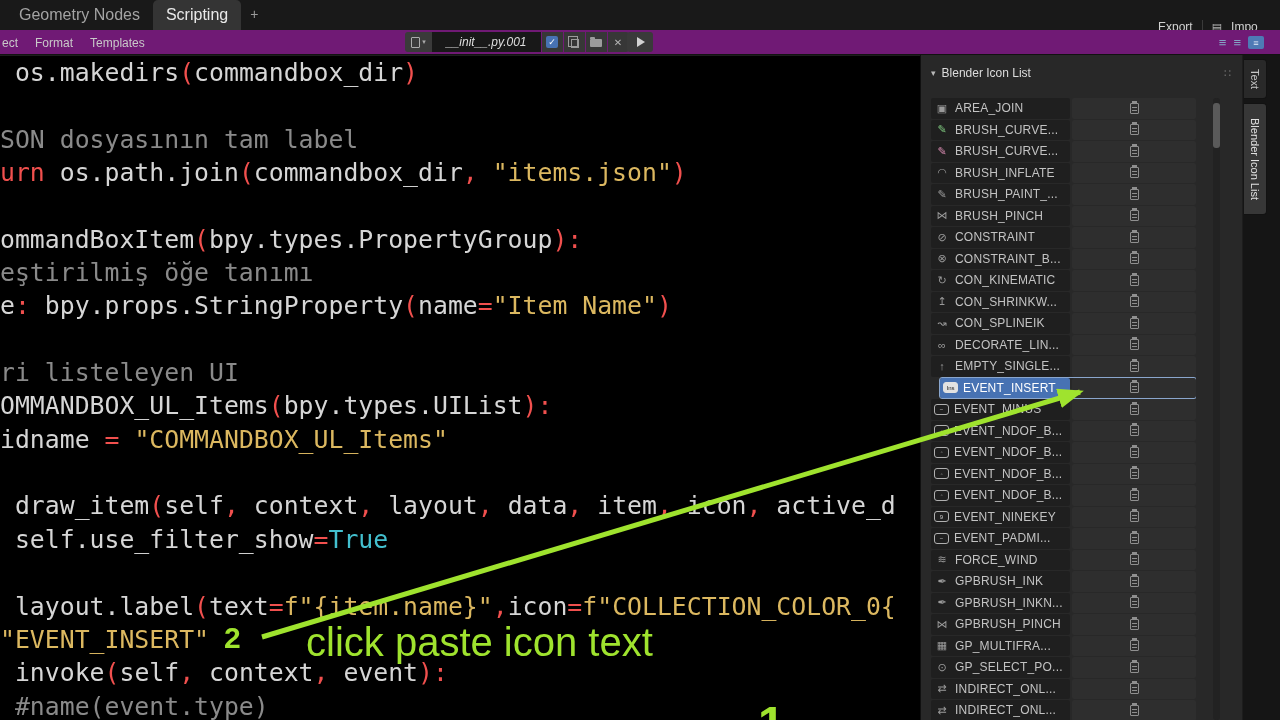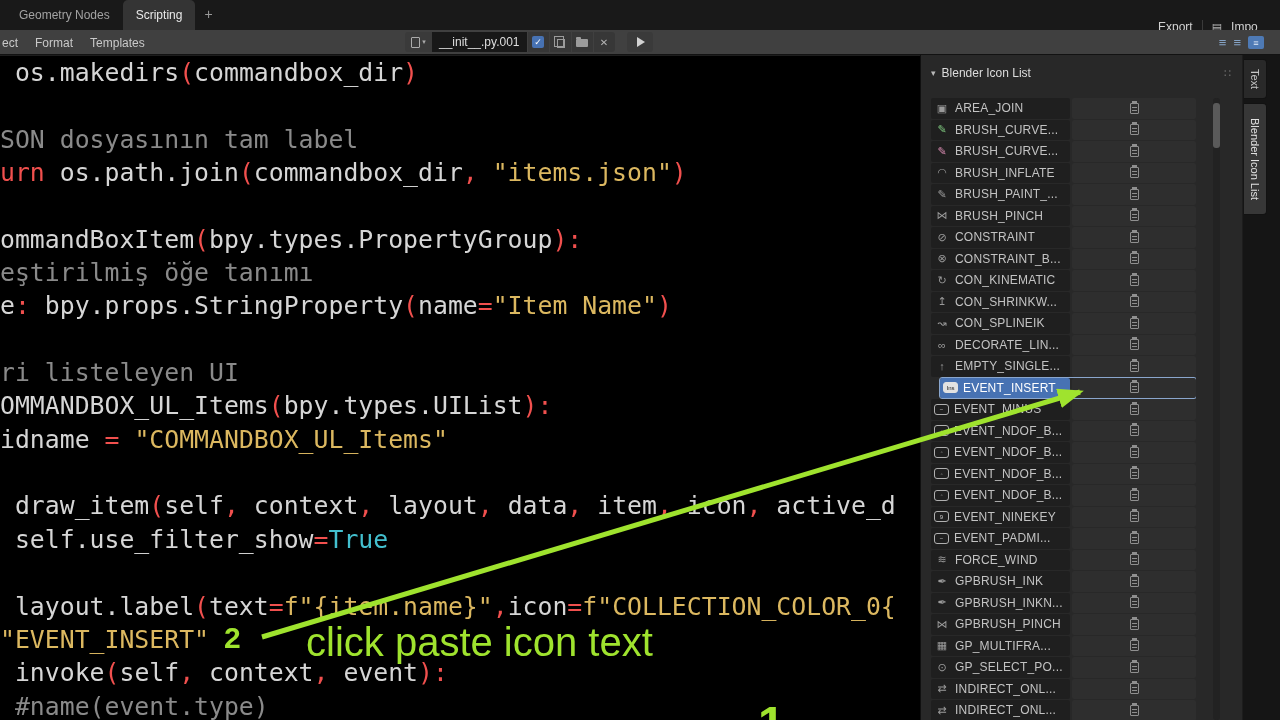--- a/index.html
+++ b/index.html
@@ -3,41 +3,41 @@
 <meta charset="utf-8">
 <style>
   * { margin:0; padding:0; box-sizing:border-box; }
   html,body { background:#000; }
   .app { position:relative; width:1280px; height:720px; overflow:hidden;
          background:#1d1d1d; font-family:"Liberation Sans", sans-serif; }
 
   
   .topbar { position:absolute; top:0; left:0; right:0; height:30px; background:#191919; }
   .wtabs { position:absolute; left:6px; top:0; height:30px; display:flex; align-items:stretch; }
-  .wtab { line-height:30px; padding:0 13px; font-size:12px; color:#a3a3a3; cursor:default; }
+  .wtab { line-height:30px; padding:0 13px; font-size:16px; color:#a3a3a3; cursor:default; }
   .wtab.active { background:#343434; color:#e9e9e9; border-radius:5px 5px 0 0; }
   .addtab { line-height:28px; padding:0 9px; font-size:14px; color:#9a9a9a; }
   .topbar-right { position:absolute; right:0; top:12px; height:30px; display:flex; align-items:center;
                   gap:9px; overflow:hidden; width:122px; }
   .tb-label { font-size:12px; color:#d2d2d2; }
   .tb-sep { width:1px; height:15px; background:#3a3a3a; }
   .tb-icon { font-size:11px; color:#b5b5b5; }
 
   
-  .edheader { position:absolute; top:30px; left:0; right:0; height:25px; background:#404040;
+  .edheader { position:absolute; top:30px; left:0; right:0; height:25px; background:#701a75;
               border-bottom:1px solid #121212; }
   .menus { position:absolute; left:2px; top:0; height:25px; display:flex; gap:17px; align-items:center; }
   .menu-item { font-size:12px; color:#c9c9c9; }
   .datablock { position:absolute; left:405px; top:2px; height:20px; display:flex; align-items:center; }
   .db-browse { width:27px; height:20px; background:#3a3a3a; border-radius:3px 0 0 3px;
                display:flex; align-items:center; justify-content:center; gap:2px; }
   .page-icon { width:9px; height:11px; border:1px solid #ababab; border-radius:1px; }
   .db-caret { font-size:7px; color:#ababab; }
-  .db-name { height:20px; background:#181818; color:#dedede; font-size:12px; padding:0 7px;
-             display:flex; align-items:center; }
+  .db-name { height:20px; background:#181818; color:#dedede; font-size:12px; padding:0 14px;
+             display:flex; align-items:center;font-style:italic; }
   .db-btn { width:21px; height:20px; background:#373737; margin-left:1px;
             display:flex; align-items:center; justify-content:center; }
   .db-btn.last { border-radius:0 3px 3px 0; }
   .cb { width:12px; height:12px; background:#4772b3; border-radius:2px; color:#fff; font-size:9px;
         display:flex; align-items:center; justify-content:center; }
   .copy-icon { position:relative; width:8px; height:9px; border:1px solid #9c9c9c; background:#373737; margin-top:2px; margin-left:2px; }
   .copy-icon::before { content:''; position:absolute; left:-4px; top:-4px; width:8px; height:9px; border:1px solid #9c9c9c; }
   .folder-icon { position:relative; width:12px; height:8px; background:#9c9c9c; border-radius:1px; margin-top:2px; }
   .folder-icon::before { content:''; position:absolute; top:-2px; left:0; width:5px; height:2px; background:#9c9c9c; border-radius:1px 1px 0 0; }
   .x-glyph { font-size:10px; color:#b5b5b5; }

